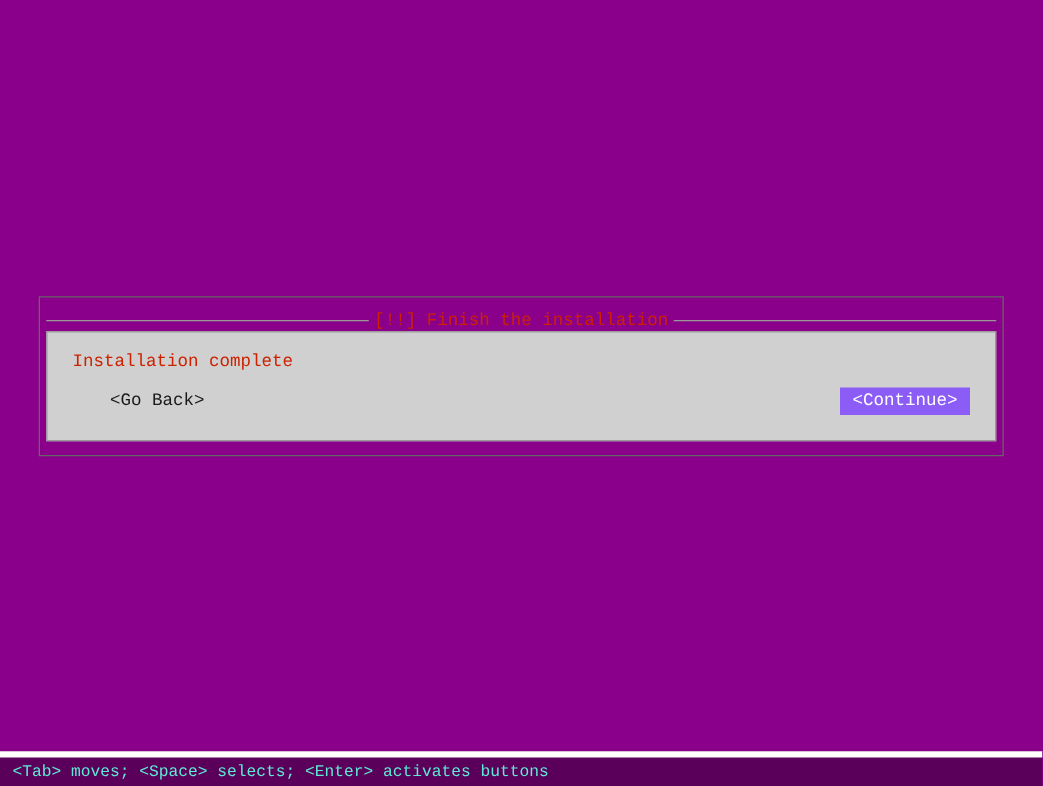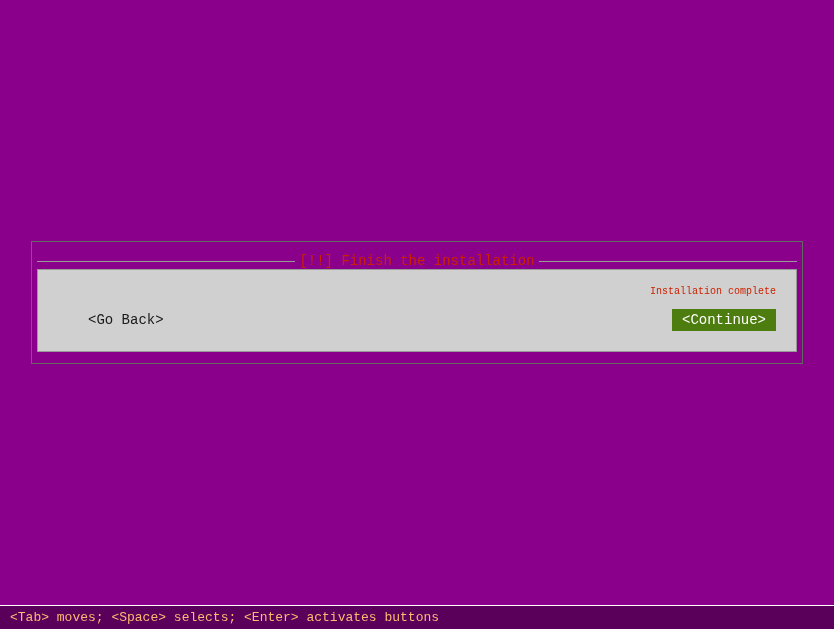--- a/index.html
+++ b/index.html
@@ -37,24 +37,24 @@
       padding: 0 4px;
     }
 
     .dialog-content {
       padding: 16px 20px 20px 20px;
       background-color: #d0d0d0;
     }
 
     .dialog-subtitle {
       color: #cc2200;
-      text-align: right;
+      text-align: left;
       margin-bottom: 12px;
       font-family: 'Courier New', Courier, monospace;
-      font-size: 10px;
+      font-size: 14px;
     }
 
     .dialog-body-text {
       color: #1a1a1a;
       line-height: 1.5;
       margin-bottom: 20px;
       font-family: 'Courier New', Courier, monospace;
       font-size: 14px;
     }
 
@@ -69,37 +69,37 @@
       border: none;
       color: #1a1a1a;
       font-family: 'Courier New', Courier, monospace;
       font-size: 14px;
       cursor: pointer;
       padding: 2px 4px;
       margin-left: 26px;
     }
 
     .btn-continue {
-      background-color: #4d7c0f;
+      background-color: #8b5cf6;
       color: #ffffff;
       border: none;
       font-family: 'Courier New', Courier, monospace;
       font-size: 14px;
       cursor: pointer;
       padding: 3px 10px;
     }
 
     .status-bar {
       width: 100%;
       background-color: #5a005a;
-      color: #fdba74;
+      color: #5eead4;
       padding: 4px 10px;
       font-family: 'Courier New', Courier, monospace;
       font-size: 13px;
-      border-top: 1px solid #ffffff;
+      border-top: 5px solid #ffffff;
     }
 
     .dialog-wrapper {
       position: relative;
       width: 760px;
     }
 
     .title-bar-container {
       display: flex;
       align-items: center;

